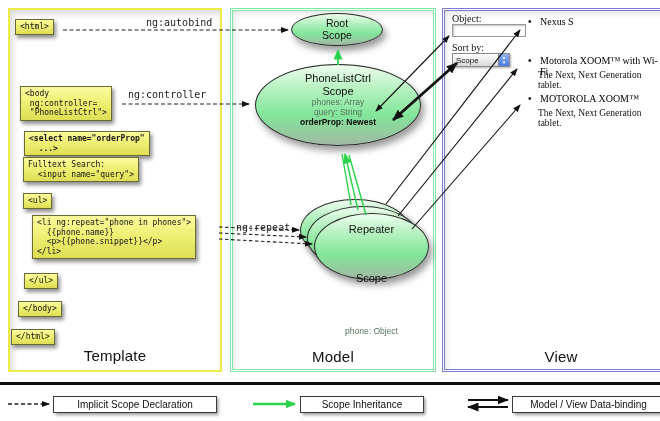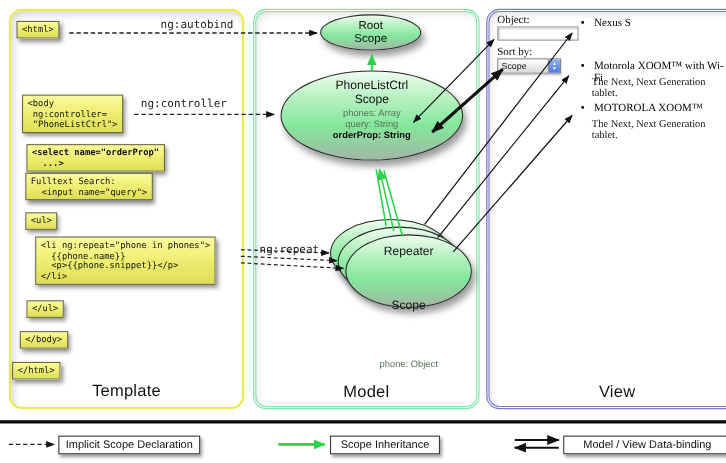--- a/index.html
+++ b/index.html
@@ -1,20 +1,20 @@
 <!DOCTYPE html>
 <html><head>
 <meta charset="utf-8">
 <style>
   * { margin:0; padding:0; box-sizing:border-box; }
   body { background:#fff; font-family:"Liberation Sans", sans-serif; }
   #stage { position:relative; width:660px; height:421px; background:#fff; overflow:hidden; }
 
   
-  .panel { position:absolute; top:8px; height:364px; background:#fff;border-radius:12px; }
+  .panel { position:absolute; top:8px; height:364px; background:#fff; }
   #panel-template { left:8px;  width:214px; border:2px solid #ecec48;
       box-shadow: inset 3px 4px 7px rgba(0,0,0,0.14); }
   #panel-model { left:230px; width:206px; border:1px solid #7de8a6;
       box-shadow: inset 0 0 0 1px #ffffff, inset 0 0 0 2px #7de8a6, inset 3px 4px 7px rgba(0,0,0,0.12); }
   #panel-view { left:442px; width:238px; border:1px solid #7a7ad6;
       box-shadow: inset 0 0 0 1px #ffffff, inset 0 0 0 2px #7a7ad6, inset 3px 4px 7px rgba(0,0,0,0.12); }
   .panel-title { position:absolute; bottom:6px; left:0; width:100%; text-align:center;
       font-size:15px; color:#111; letter-spacing:0.2px; }
 
   
@@ -84,22 +84,22 @@
   #vi1-b { left:528px; top:16px; } #vi1-t { left:540px; top:16px; } #vi1-d { left:538px; top:31px; }
   #vi2-b { left:528px; top:55px; } #vi2-t { left:540px; top:55px; } #vi2-d { left:538px; top:70px; }
   #vi3-b { left:528px; top:93px; } #vi3-t { left:540px; top:93px; } #vi3-d { left:538px; top:108px; }
 
   
   #separator { position:absolute; left:0; top:382px; width:660px; height:2.5px; background:#0d0d0d; }
   .legend-box { position:absolute; top:396px; height:17px; background:#fff;
       border:1px solid #3a3a3a; box-shadow:1.5px 2px 3px rgba(0,0,0,0.4);
       font-size:10px; color:#111; display:flex; align-items:center; justify-content:center;
       padding:0 8px; white-space:nowrap; }
-  #legend-implicit { left:53px;  width:129px; }
-  #legend-inherit  { left:300px; width:100px; }
+  #legend-implicit { left:53px;  width:164px; }
+  #legend-inherit  { left:300px; width:124px; }
   #legend-binding  { left:512px; width:153px; }
 
   
   #arrows { position:absolute; left:0; top:0; width:660px; height:421px;
       pointer-events:none; z-index:5; }
 </style>
 </head>
 <body>
 
 <div id="stage">
@@ -138,21 +138,21 @@
   <div class="scope" id="root-scope">
     <div class="scope-title">Root</div>
     <div class="scope-title">Scope</div>
   </div>
 
   <div class="scope" id="ctrl-scope">
     <div class="scope-title">PhoneListCtrl</div>
     <div class="scope-title">Scope</div>
     <div class="scope-prop">phones: Array</div>
     <div class="scope-prop">query: String</div>
-    <div class="scope-prop bold">orderProp: String</div>
+    <div class="scope-prop bold">orderProp: Newest</div>
   </div>
 
   <div class="scope" id="repeater-back2"></div>
   <div class="scope" id="repeater-back1"></div>
   <div class="scope" id="repeater-scope">
     <div class="scope-title">Repeater</div>
     <div class="scope-title">Scope</div>
     <div class="scope-prop">phone: Object</div>
   </div>
 

